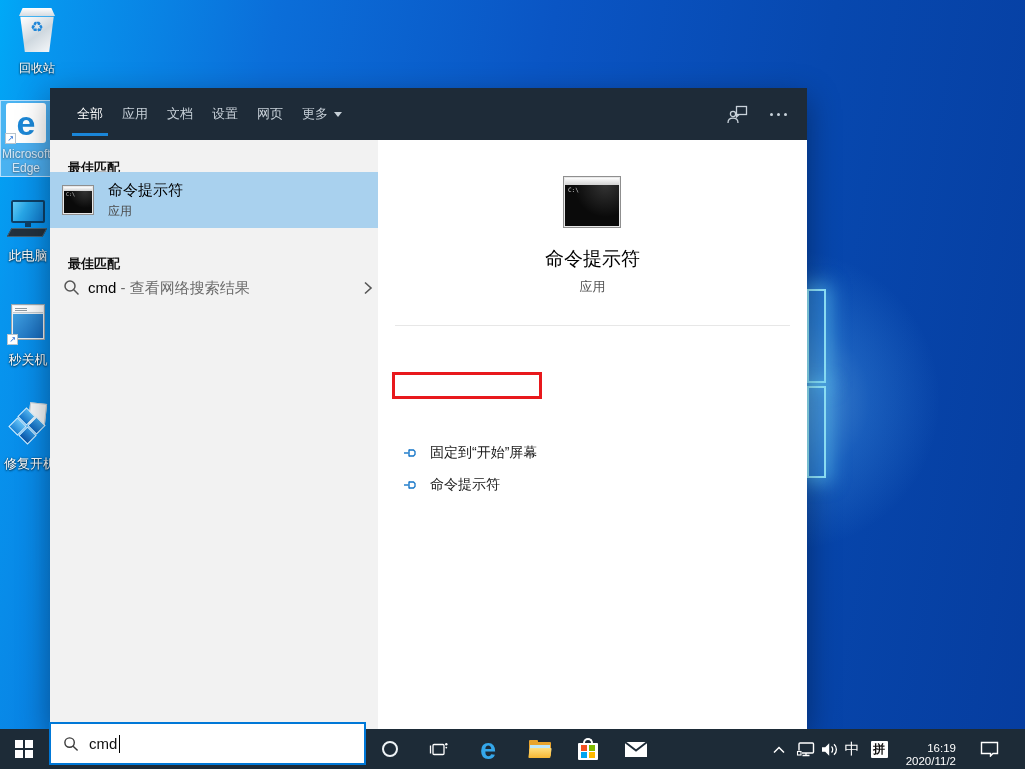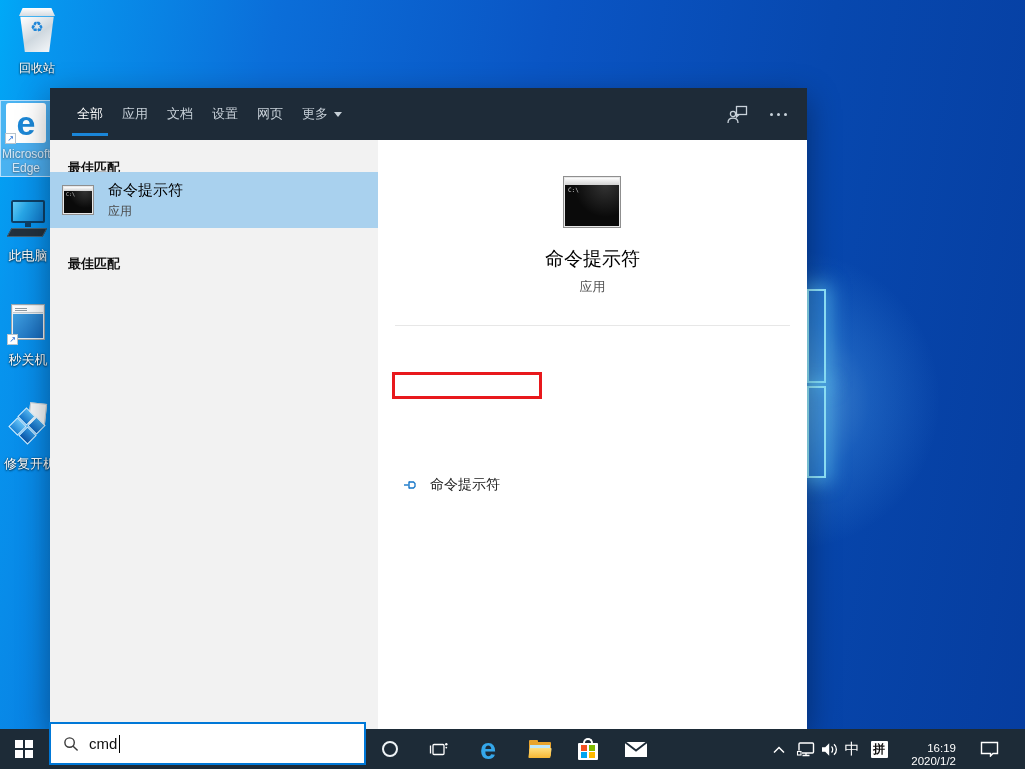--- a/index.html
+++ b/index.html
@@ -243,35 +243,53 @@
           <div class="bar" style="height:4px;"></div>
           <div class="scr" style="top:5px;"></div>
           <span class="pr" style="left:3px;top:5px;font-size:5px;">C:\</span>
         </div>
         <div id="bmtitle">命令提示符</div>
         <div id="bmtype">应用</div>
       </div>
 
       <div class="sechead" style="top:103px;">最佳匹配</div>
 
+      <div id="webrow">
+        <svg style="position:absolute;left:13px;top:11px;" width="17" height="17" viewBox="0 0 17 17">
+          <circle cx="7" cy="7" r="5" fill="none" stroke="#555" stroke-width="1.5"></circle>
+          <path d="M10.8 10.8L15.5 15.5" stroke="#555" stroke-width="1.5"></path>
+        </svg>
+        <div id="webtext"><span>cmd</span><span class="hint"> - 查看网络搜索结果</span></div>
+        <svg style="position:absolute;left:312px;top:12px;" width="12" height="16" viewBox="0 0 12 16">
+          <path d="M3 2.5l6 5.5-6 5.5" fill="none" stroke="#555" stroke-width="1.6"></path>
+        </svg>
+      </div>
     </div>
 
     <div id="rightcol">
       <div id="bigicon" class="cmdicon" style="width:58px;height:52px;">
         <div class="bar" style="height:7px;"></div>
         <div class="scr" style="top:8px;"></div>
         <span class="pr" style="left:4px;top:9px;font-size:6px;">C:\</span>
       </div>
       <div id="dtitle">命令提示符</div>
       <div id="dtype">应用</div>
       <div id="divider"></div>
 
 
 
 
+      <div class="action" style="top:300px;">
+        <svg class="aicon" viewBox="0 0 16 16">
+          <path d="M1 8h4.5" stroke="#1576c8" stroke-width="1.4"></path>
+          <path d="M6 4.5v7" stroke="#1576c8" stroke-width="1.4"></path>
+          <path d="M6 5h4.5l1.5 1.5v3L10.5 11H6" fill="none" stroke="#1576c8" stroke-width="1.3"></path>
+        </svg>
+        <span class="alabel">固定到“开始”屏幕</span>
+      </div>
 
       <div class="action" style="top:332px;">
         <svg class="aicon" viewBox="0 0 16 16">
           <path d="M1 8h4.5" stroke="#1576c8" stroke-width="1.4"></path>
           <path d="M6 4.5v7" stroke="#1576c8" stroke-width="1.4"></path>
           <path d="M6 5h4.5l1.5 1.5v3L10.5 11H6" fill="none" stroke="#1576c8" stroke-width="1.3"></path>
         </svg>
         <span class="alabel">命令提示符</span>
       </div>
 
@@ -353,21 +371,21 @@
       </svg>
     </div>
     <div class="tray" style="left:842px;width:20px;">
       <span class="lang">中</span>
     </div>
     <div class="tray" style="left:868px;width:22px;">
       <div class="imebox">拼</div>
     </div>
     <div id="clock">
       <div>16:19</div>
-      <div>2020/1/2</div>
+      <div>2020/11/2</div>
     </div>
     <div class="tray" style="left:976px;width:26px;">
       <svg width="19" height="16" viewBox="0 0 19 16">
         <path d="M1.5 1.5h16v11h-4.5l-2.5 2.5v-2.5h-9z" fill="none" stroke="#fff" stroke-width="1.4"></path>
       </svg>
     </div>
   </div>
 
   <div id="searchbox">
     <svg width="16" height="16" viewBox="0 0 17 17">

